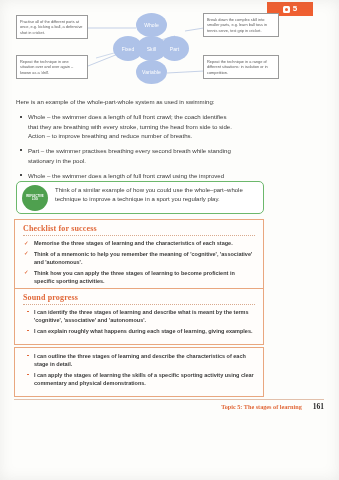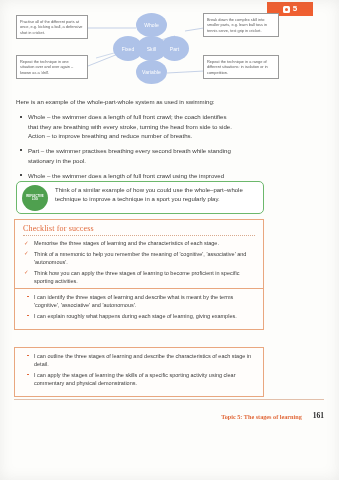--- a/index.html
+++ b/index.html
@@ -174,20 +174,21 @@
   }
 
   
   .obox {
     position: absolute;
     left: 14px;
     width: 250px;
     border: 0.8px solid #e9a77f;
     background: #fffdfb;
     padding: 4px 8px 6px 8px;
+    font-weight: bold;
   }
   .obox .ohead {
     font-family: "Liberation Serif", serif;
     font-size: 8px;
     color: #e1693a;
     letter-spacing: 0.15px;
     padding-bottom: 2px;
     border-bottom: 0.8px dotted #d9a98d;
     margin-bottom: 3px;
   }
@@ -218,24 +219,24 @@
   .obox.sound     { top: 288px; }
   .obox.excellent { top: 347px; }
 
   
   .footer {
     position: absolute;
     left: 14px;
     top: 399px;
     width: 310px;
     border-top: 0.8px solid #e2c0ab;
-    padding-top: 11px;
+    padding-top: 2px;
     display: flex;
     justify-content: flex-end;
-    align-items: flex-end;
+    align-items: center;
     gap: 11px;
   }
   .footer .ftitle {
     font-family: "Liberation Serif", serif;
     font-size: 6.2px;
     color: #e1693a;
     font-weight: bold;
   }
   .footer .fpage {
     font-family: "Liberation Serif", serif;
@@ -295,20 +296,21 @@
   <div class="obox checklist">
     <div class="ohead">Checklist for success</div>
     <ul>
       <li>Memorise the three stages of learning and the characteristics of each stage.</li>
       <li>Think of a mnemonic to help you remember the meaning of 'cognitive', 'associative' and 'autonomous'.</li>
       <li>Think how you can apply the three stages of learning to become proficient in specific sporting activities.</li>
     </ul>
   </div>
 
   <div class="obox dots sound">
+    <div class="ohead">Sound progress</div>
     <ul>
       <li>I can identify the three stages of learning and describe what is meant by the terms 'cognitive', 'associative' and 'autonomous'.</li>
       <li>I can explain roughly what happens during each stage of learning, giving examples.</li>
     </ul>
   </div>
 
   <div class="obox dots excellent">
     <ul>
       <li>I can outline the three stages of learning and describe the characteristics of each stage in detail.</li>
       <li>I can apply the stages of learning the skills of a specific sporting activity using clear commentary and physical demonstrations.</li>

